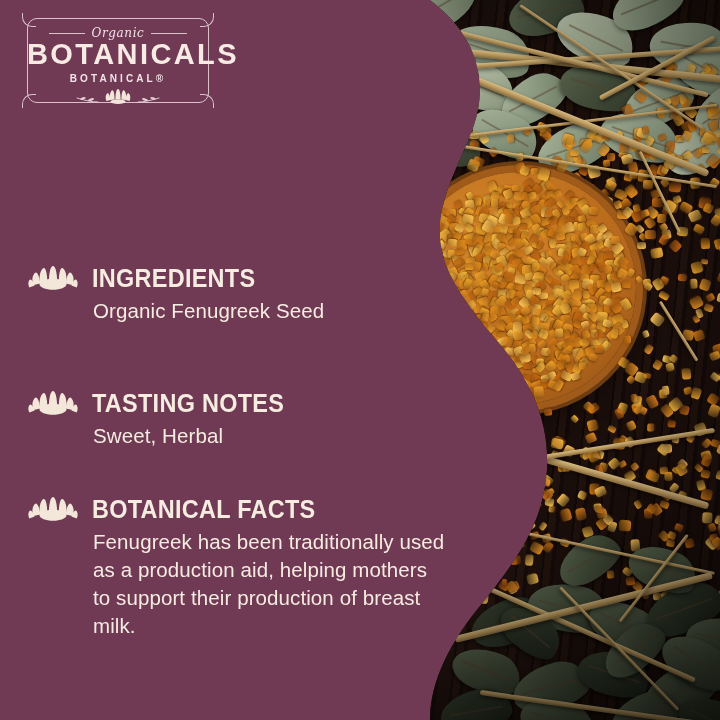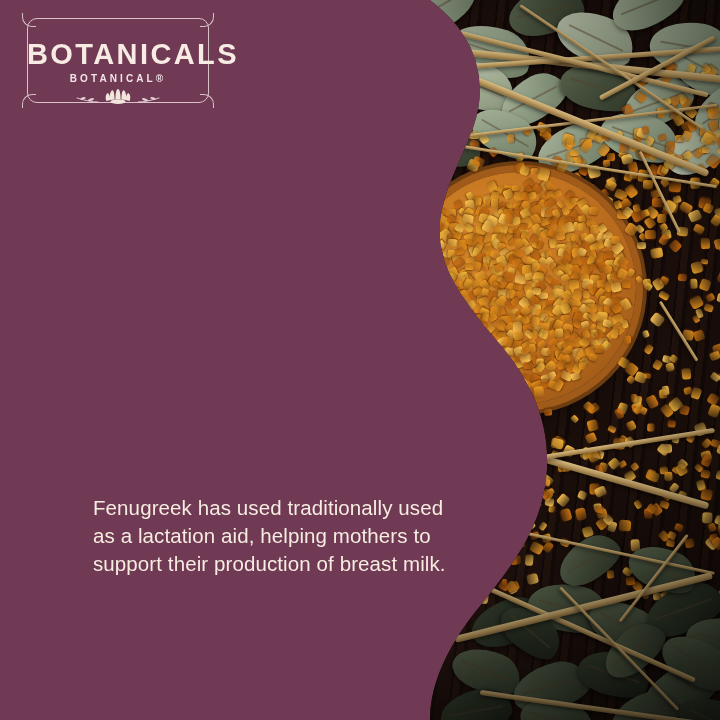--- a/index.html
+++ b/index.html
@@ -1419,20 +1419,25 @@
     <div id="photo-vignette"></div>
   </div>
 
   <div id="logo-badge">
     <div id="logo-frame"></div>
     <div id="logo-frame-cut-tl"></div>
     <div id="logo-frame-cut-tr"></div>
     <div id="logo-frame-cut-bl"></div>
     <div id="logo-frame-cut-br"></div>
 
+    <div id="logo-organic-row">
+      <span class="logo-rule"></span>
+      <span id="logo-organic">Organic</span>
+      <span class="logo-rule"></span>
+    </div>
 
     <div id="logo-positively">BOTANICALS</div>
     <div id="logo-botanicals">BOTANICAL®</div>
 
     <div id="logo-ornament-row">
       <svg class="logo-sprig" viewBox="0 0 26 9">
         <path d="M25 7 C19 7 12 5.5 4 3" stroke="#e6d2d6" stroke-width="0.9" fill="none" stroke-linecap="round"></path>
         <ellipse cx="18" cy="4.6" rx="3.1" ry="1.25" fill="#e6d2d6" transform="rotate(-16 18 4.6)"></ellipse>
         <ellipse cx="10" cy="3.4" rx="2.8" ry="1.15" fill="#e6d2d6" transform="rotate(-18 10 3.4)"></ellipse>
       </svg>
@@ -1450,19 +1455,70 @@
 
       <svg class="logo-sprig" viewBox="0 0 26 9">
         <path d="M1 7 C7 7 14 5.5 22 3" stroke="#e6d2d6" stroke-width="0.9" fill="none" stroke-linecap="round"></path>
         <ellipse cx="8" cy="4.6" rx="3.1" ry="1.25" fill="#e6d2d6" transform="rotate(16 8 4.6)"></ellipse>
         <ellipse cx="16" cy="3.4" rx="2.8" ry="1.15" fill="#e6d2d6" transform="rotate(18 16 3.4)"></ellipse>
       </svg>
     </div>
   </div>
 
 
-
+  <div class="section" id="sec-ingredients">
+    <div class="section-head">
+      <svg class="fan-icon" viewBox="0 0 50 30">
+        <g fill="#f3e7da">
+          <path d="M25 26.8 C17.6 26.8 11.6 24.4 11.6 21.3 C11.6 18.2 17.6 15.8 25 15.8 C32.4 15.8 38.4 18.2 38.4 21.3 C38.4 24.4 32.4 26.8 25 26.8 Z"></path>
+          <path d="M25 3.0 C27.4 3.0 29.0 9.2 29.2 19.4 L20.8 19.4 C21.0 9.2 22.6 3.0 25 3.0 Z"></path>
+          <path d="M15.6 5.0 C17.7 4.4 19.1 10.3 19.4 19.6 L11.9 20.5 C10.5 11.3 13.5 5.6 15.6 5.0 Z"></path>
+          <path d="M34.4 5.0 C32.3 4.4 30.9 10.3 30.6 19.6 L38.1 20.5 C39.5 11.3 36.5 5.6 34.4 5.0 Z"></path>
+          <path d="M7.3 9.7 C9.1 8.6 11.5 13.0 12.3 20.4 L5.5 22.0 C2.9 15.4 5.5 10.8 7.3 9.7 Z"></path>
+          <path d="M42.7 9.7 C40.9 8.6 38.5 13.0 37.7 20.4 L44.5 22.0 C47.1 15.4 44.5 10.8 42.7 9.7 Z"></path>
+          <path d="M1.8 16.8 C3.1 15.8 5.4 18.4 6.6 22.6 L1.3 24.6 C-0.4 20.6 0.5 17.8 1.8 16.8 Z"></path>
+          <path d="M48.2 16.8 C46.9 15.8 44.6 18.4 43.4 22.6 L48.7 24.6 C50.4 20.6 49.5 17.8 48.2 16.8 Z"></path>
+        </g>
+      </svg>
+      <div class="section-title">INGREDIENTS</div>
+    </div>
+    <div class="section-body">Organic Fenugreek Seed</div>
+  </div>
+
+  <div class="section" id="sec-tasting">
+    <div class="section-head">
+      <svg class="fan-icon" viewBox="0 0 50 30">
+        <g fill="#f3e7da">
+          <path d="M25 26.8 C17.6 26.8 11.6 24.4 11.6 21.3 C11.6 18.2 17.6 15.8 25 15.8 C32.4 15.8 38.4 18.2 38.4 21.3 C38.4 24.4 32.4 26.8 25 26.8 Z"></path>
+          <path d="M25 3.0 C27.4 3.0 29.0 9.2 29.2 19.4 L20.8 19.4 C21.0 9.2 22.6 3.0 25 3.0 Z"></path>
+          <path d="M15.6 5.0 C17.7 4.4 19.1 10.3 19.4 19.6 L11.9 20.5 C10.5 11.3 13.5 5.6 15.6 5.0 Z"></path>
+          <path d="M34.4 5.0 C32.3 4.4 30.9 10.3 30.6 19.6 L38.1 20.5 C39.5 11.3 36.5 5.6 34.4 5.0 Z"></path>
+          <path d="M7.3 9.7 C9.1 8.6 11.5 13.0 12.3 20.4 L5.5 22.0 C2.9 15.4 5.5 10.8 7.3 9.7 Z"></path>
+          <path d="M42.7 9.7 C40.9 8.6 38.5 13.0 37.7 20.4 L44.5 22.0 C47.1 15.4 44.5 10.8 42.7 9.7 Z"></path>
+          <path d="M1.8 16.8 C3.1 15.8 5.4 18.4 6.6 22.6 L1.3 24.6 C-0.4 20.6 0.5 17.8 1.8 16.8 Z"></path>
+          <path d="M48.2 16.8 C46.9 15.8 44.6 18.4 43.4 22.6 L48.7 24.6 C50.4 20.6 49.5 17.8 48.2 16.8 Z"></path>
+        </g>
+      </svg>
+      <div class="section-title">TASTING NOTES</div>
+    </div>
+    <div class="section-body">Sweet, Herbal</div>
+  </div>
 
   <div class="section" id="sec-botanical">
-    <div class="section-body">Fenugreek has used traditionally used as a lactation aid, helping mothers to support their production of breast milk.</div>
+    <div class="section-head">
+      <svg class="fan-icon" viewBox="0 0 50 30">
+        <g fill="#f3e7da">
+          <path d="M25 26.8 C17.6 26.8 11.6 24.4 11.6 21.3 C11.6 18.2 17.6 15.8 25 15.8 C32.4 15.8 38.4 18.2 38.4 21.3 C38.4 24.4 32.4 26.8 25 26.8 Z"></path>
+          <path d="M25 3.0 C27.4 3.0 29.0 9.2 29.2 19.4 L20.8 19.4 C21.0 9.2 22.6 3.0 25 3.0 Z"></path>
+          <path d="M15.6 5.0 C17.7 4.4 19.1 10.3 19.4 19.6 L11.9 20.5 C10.5 11.3 13.5 5.6 15.6 5.0 Z"></path>
+          <path d="M34.4 5.0 C32.3 4.4 30.9 10.3 30.6 19.6 L38.1 20.5 C39.5 11.3 36.5 5.6 34.4 5.0 Z"></path>
+          <path d="M7.3 9.7 C9.1 8.6 11.5 13.0 12.3 20.4 L5.5 22.0 C2.9 15.4 5.5 10.8 7.3 9.7 Z"></path>
+          <path d="M42.7 9.7 C40.9 8.6 38.5 13.0 37.7 20.4 L44.5 22.0 C47.1 15.4 44.5 10.8 42.7 9.7 Z"></path>
+          <path d="M1.8 16.8 C3.1 15.8 5.4 18.4 6.6 22.6 L1.3 24.6 C-0.4 20.6 0.5 17.8 1.8 16.8 Z"></path>
+          <path d="M48.2 16.8 C46.9 15.8 44.6 18.4 43.4 22.6 L48.7 24.6 C50.4 20.6 49.5 17.8 48.2 16.8 Z"></path>
+        </g>
+      </svg>
+      <div class="section-title">BOTANICAL FACTS</div>
+    </div>
+    <div class="section-body">Fenugreek has been traditionally used as a production aid, helping mothers to support their production of breast milk.</div>
   </div>
 
 </div>
 
 </body></html>

